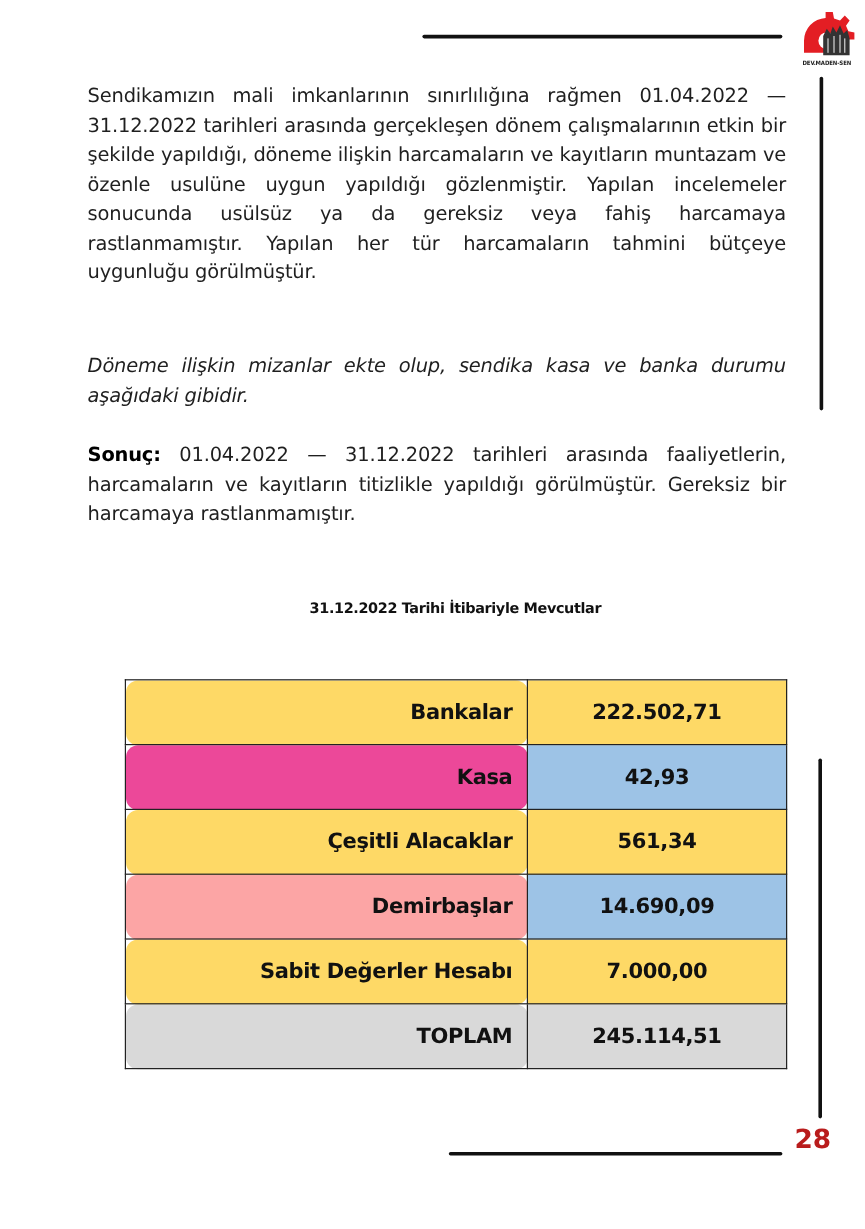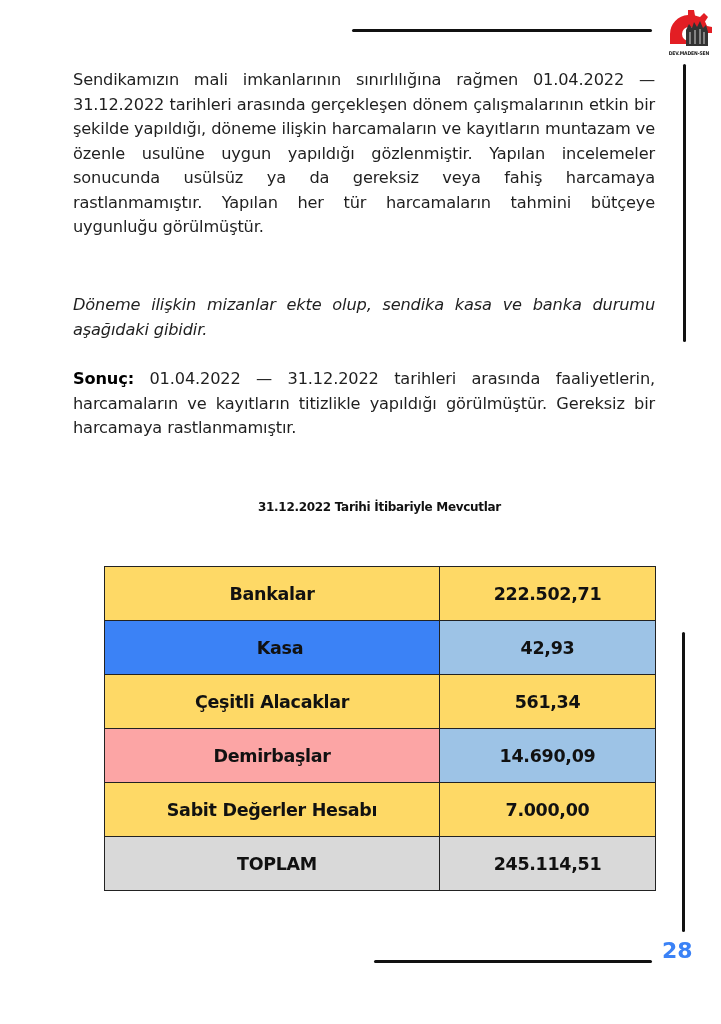--- a/index.html
+++ b/index.html
@@ -24,21 +24,21 @@
     position: absolute; width: 3px; background: #111; border-radius: 2px;
   }
   .side-rule.r1 { left: 683px; top: 64px; height: 278px; }
   .side-rule.r2 { left: 682px; top: 632px; height: 300px; }
   .bottom-rule {
     position: absolute; left: 374px; top: 960px; width: 278px; height: 3px;
     background: #111; border-radius: 2px;
   }
   .page-number {
     position: absolute; left: 662px; top: 938px; font-size: 22px; font-weight: bold;
-    font-family: "DejaVu Sans", sans-serif; color: #3b82f6;
+    font-family: "DejaVu Sans", sans-serif; color: #b91c1c;
   }
   .body-text {
     position: absolute; left: 73px; width: 582px;
     font-size: 16.2px; line-height: 24.5px; text-align: justify;
     color: #1f1f1f; letter-spacing: -0.15px;
   }
   .body-text b { font-weight: bold; color: #000; }
   .p1 { top: 68px; }
   .p2 { top: 293px; font-style: italic; }
   .p3 { top: 367px; }
@@ -48,21 +48,21 @@
     letter-spacing: -0.3px;
   }
   table.assets {
     position: absolute; left: 104px; top: 566px; width: 552px;
     border-collapse: collapse; font-weight: bold; font-size: 17.5px;
     letter-spacing: -0.3px;
   }
   table.assets td {
     border: 1.8px solid #222; height: 53px; padding: 0 12px; color: #111;
   }
-  table.assets td.label { width: 294px; text-align: center; }
+  table.assets td.label { width: 294px; text-align: right; border-radius: 10px; }
   table.assets td.value { text-align: center; }
   tr.yellow td { background: #fed966; }
   tr.blue td { background: #9dc3e6; }
   tr.gray td { background: #d9d9d9; }
 </style>
 </head>
 <body>
 
 <div class="top-rule"></div>
 
@@ -89,21 +89,21 @@
 
 <div class="table-title">31.12.2022 Tarihi İtibariyle Mevcutlar</div>
 
 <table class="assets">
   <tbody>
     <tr class="yellow">
       <td class="label" style="background: rgb(254, 217, 102);">Bankalar</td>
       <td class="value" style="background: rgb(254, 217, 102);">222.502,71</td>
     </tr>
     <tr class="blue">
-      <td class="label" style="background: #3b82f6; padding-left: 28px;">Kasa</td>
+      <td class="label" style="background: #ec4899; padding-left: 28px;">Kasa</td>
       <td class="value" style="background: rgb(157, 195, 230);">42,93</td>
     </tr>
     <tr class="yellow">
       <td class="label" style="background: rgb(254, 217, 102);">Çeşitli Alacaklar</td>
       <td class="value" style="background: rgb(254, 217, 102);">561,34</td>
     </tr>
     <tr class="blue">
       <td class="label" style="background: #fca5a5;">Demirbaşlar</td>
       <td class="value" style="background: rgb(157, 195, 230);">14.690,09</td>
     </tr>

